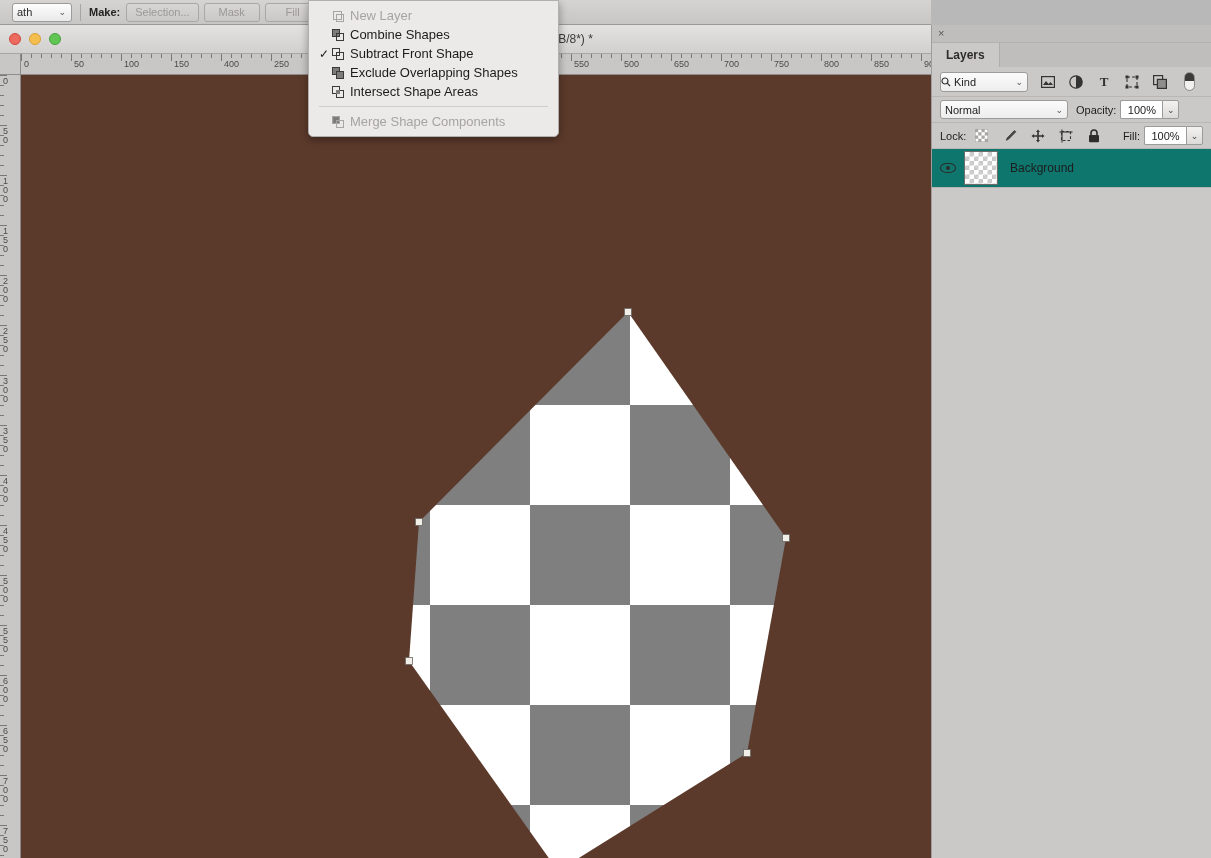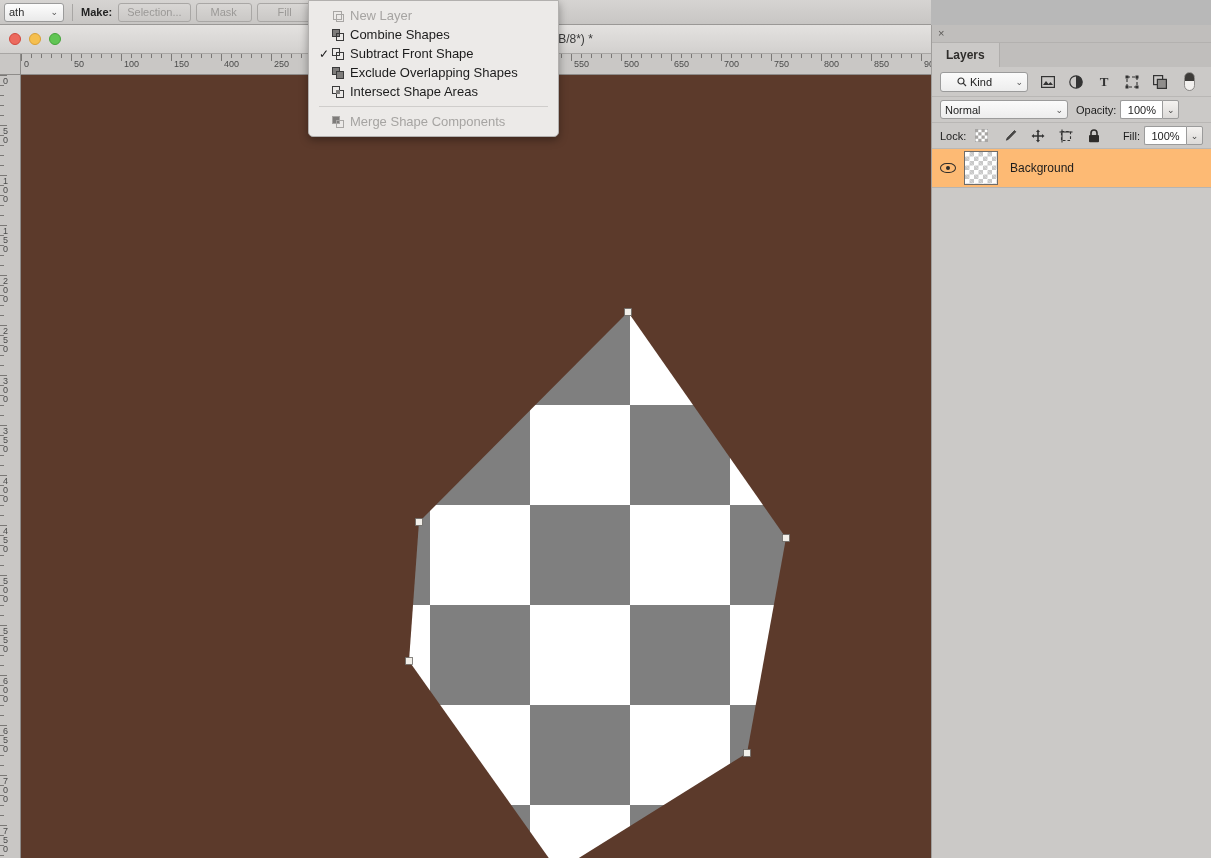--- a/index.html
+++ b/index.html
@@ -12,21 +12,21 @@
   #app { position: relative; width: 1211px; height: 858px; }
 
   
   .options-bar {
     position: absolute; left: 0; top: 0; width: 931px; height: 25px;
     background: linear-gradient(to bottom, #d6d4d2 0%, #c8c6c4 100%);
     border-bottom: 1px solid #9a9896;
     display: flex; align-items: center;
   }
   .opt-select {
-    margin-left: 4px; width: 60px; height: 19px;
+    margin-left: 12px; width: 60px; height: 19px;
     background: linear-gradient(to bottom,#fdfdfd,#e9e9e9);
     border: 1px solid #9b9b9b; border-radius: 3px;
     font-size: 11px; color: #2b2b2b;
     display: flex; align-items: center; padding-left: 4px;
     position: relative; overflow: hidden;
   }
   .opt-select .chev {
     position: absolute; right: 5px; top: 50%; transform: translateY(-50%);
     font-size: 9px; color: #555;
   }
@@ -179,21 +179,21 @@
   }
   .panel-row {
     display: flex; align-items: center; padding: 0 8px;
     border-bottom: 1px solid #b9b7b5;
   }
   .filter-row { height: 30px; gap: 0; }
   .kind-select {
     width: 88px; height: 20px; background: linear-gradient(to bottom,#fbfbfb,#ededed);
     border: 1px solid #9b9b9b; border-radius: 3px;
     display: flex; align-items: center; gap: 3px;
-    padding: 0 16px; font-size: 11px; color: #222; position: relative;
+    padding: 0 0; font-size: 11px; color: #222; position: relative;
   }
   .kind-select .chev { position: absolute; right: 4px; font-size: 9px; color: #555; }
   .filter-icons { display: flex; align-items: center; gap: 13px; margin-left: 12px; }
   .fi { width: 15px; height: 15px; display: flex; align-items: center; justify-content: center; color: #333; }
   .toggle-pill {
     width: 11px; height: 19px; border-radius: 6px;
     background: linear-gradient(to bottom,#3d3b39 0 48%, #f2f0ee 48% 100%);
     border: 1px solid #8b8987; margin-left: 4px;
   }
   .blend-row { height: 26px; }
@@ -219,21 +219,21 @@
   .lock-label { font-size: 11px; color: #1c1c1c; margin-right: 8px; }
   .lock-icons { display: flex; align-items: center; gap: 13px; }
   .li { width: 15px; height: 15px; display: flex; align-items: center; justify-content: center; }
   .lock-right { margin-left: auto; display: flex; align-items: center; }
 
   .layer-row {
     height: 39px; display: flex; align-items: center;
     border-bottom: 1px solid #b6b4b2; padding-left: 0;
   }
   .layer-row.selected { background: #9a9896; }
-  .layer-row:not(.selected) { background: #fdba74; text-align: center; }
+  .layer-row:not(.selected) { background: #0f766e; text-align: center; }
   .eye-cell { width: 32px; display: flex; align-items: center; justify-content: center; }
   .eye {
     width: 16px; height: 10px; border: 1.5px solid #2e2c2a;
     border-radius: 50% 50% 50% 50% / 60% 60% 60% 60%;
     display: flex; align-items: center; justify-content: center;
   }
   .eye::after { content:""; width: 4px; height: 4px; border-radius: 50%; background: #2e2c2a; }
   .thumb-wrap { display: flex; align-items: center; gap: 0px; }
   .thumb {
     width: 34px; height: 34px; border: 1px solid #6e6c6a; position: relative; overflow: hidden;

